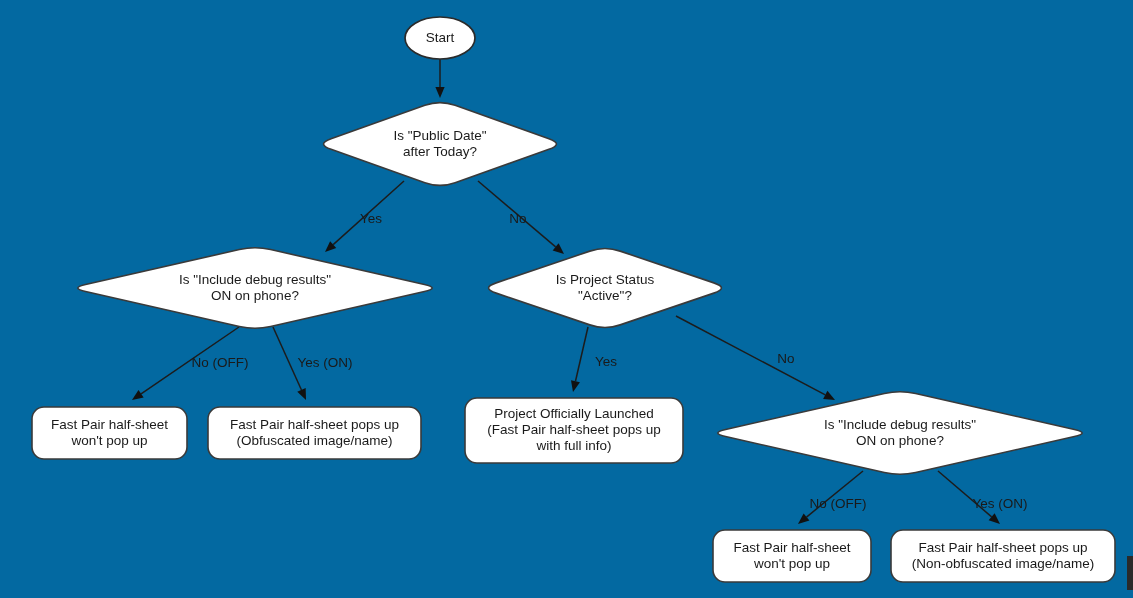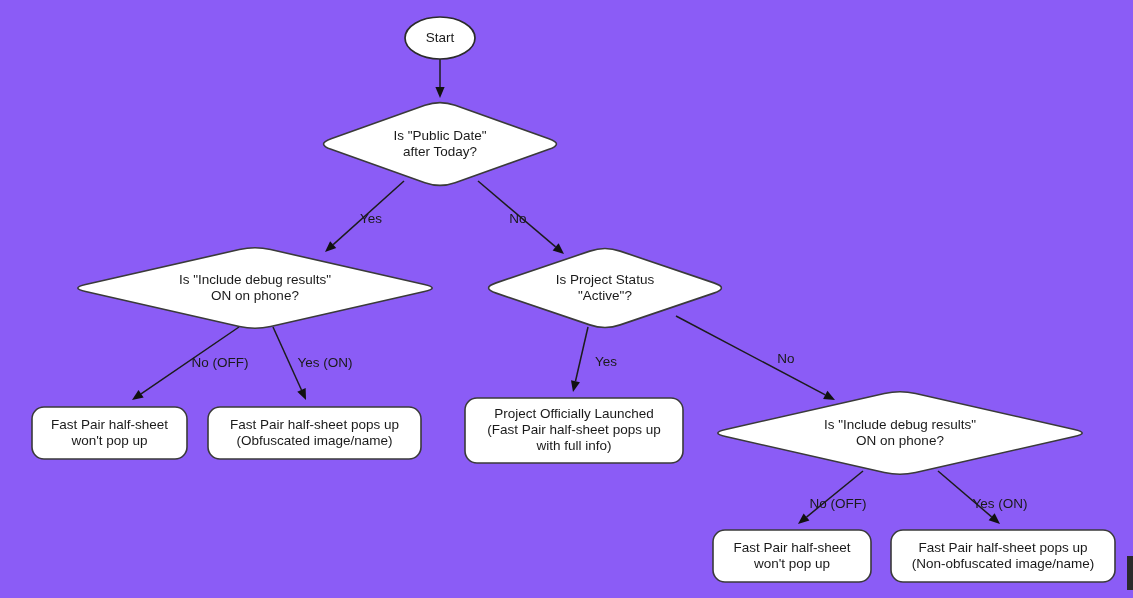--- a/index.html
+++ b/index.html
@@ -10,21 +10,21 @@
   body {
     width: 1133px;
     height: 598px;
     font-family: "Liberation Sans", sans-serif;
     overflow: hidden;
   }
   #flowchart-root {
     position: relative;
     width: 1133px;
     height: 598px;
-    background: #8b5cf6;
+    background: #0369a1;
   }
   svg#flow-svg {
     display: block;
     width: 1133px;
     height: 598px;
   }
   .node-shape {
     fill: #ffffff;
     stroke: #3a3a3a;
     stroke-width: 1.6;

